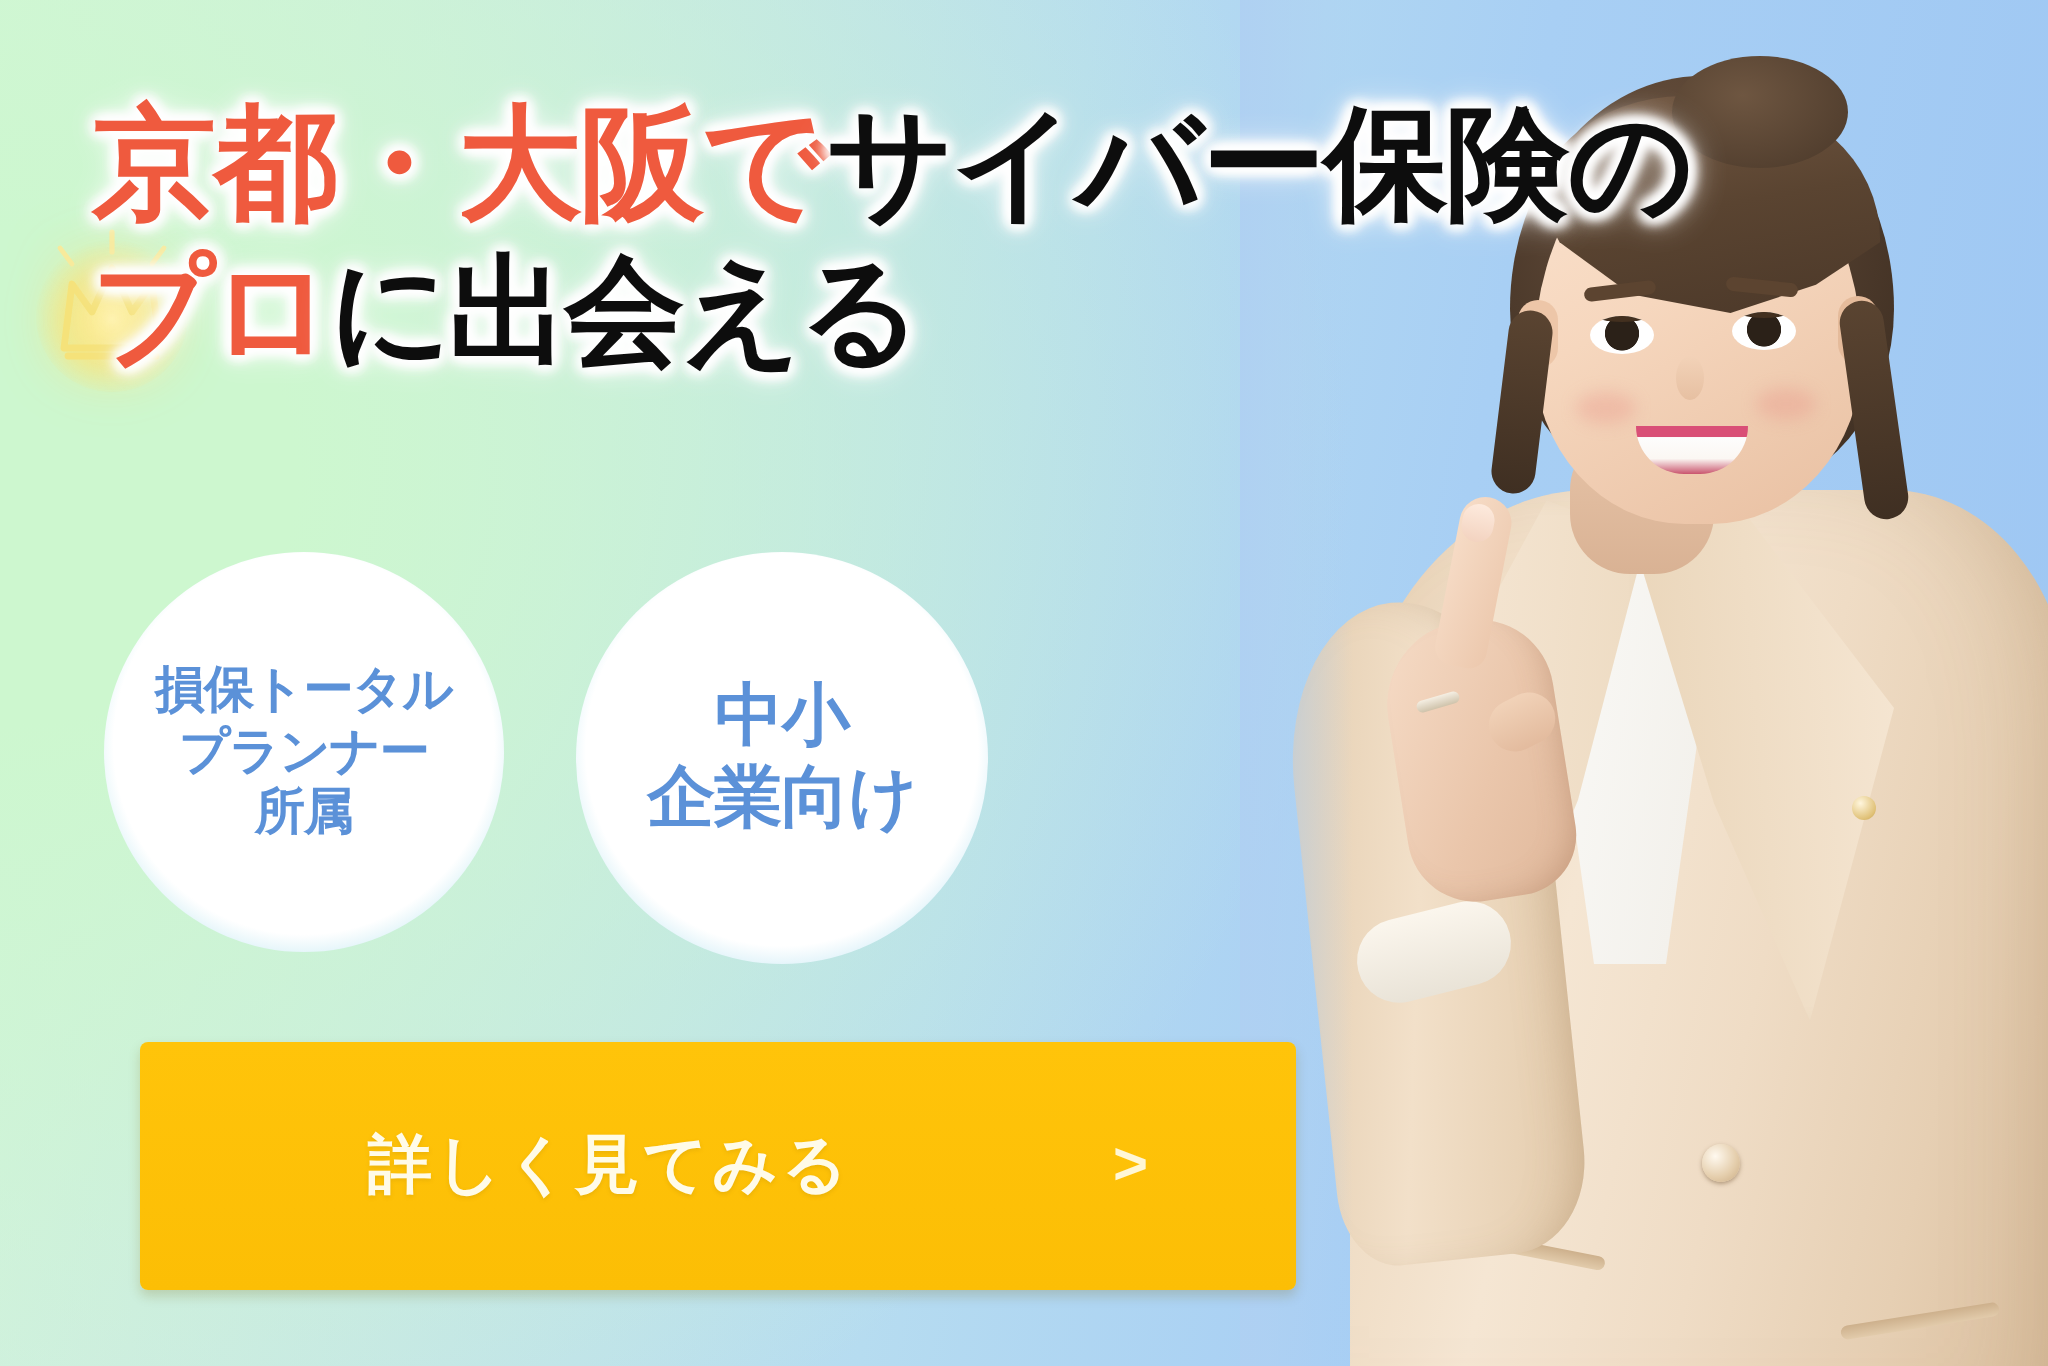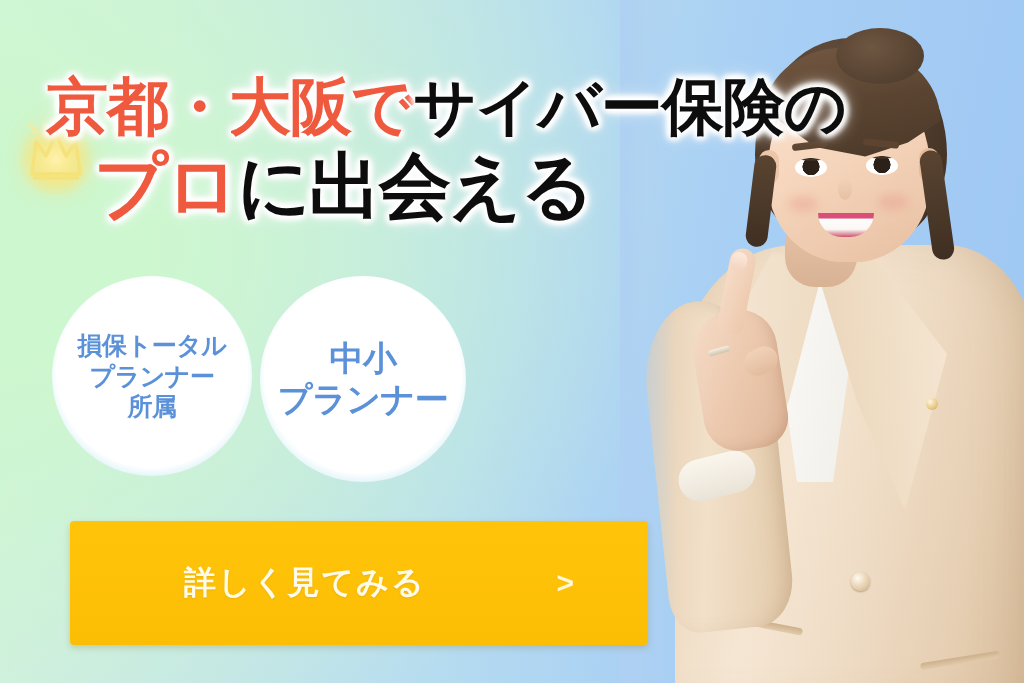--- a/index.html
+++ b/index.html
@@ -220,38 +220,37 @@
   .hl-line{
     font-weight:bold;
     letter-spacing:-1px;
     white-space:nowrap;
     line-height:1;
     text-shadow:
        0 0 7px #fff, 0 0 7px #fff, 0 0 12px #fff,
        2px 2px 7px #fff, -2px 2px 7px #fff,
        2px -2px 7px #fff, -2px -2px 7px #fff,
        0 0 18px rgba(255,255,255,.95);
-    margin-top: 24px;
   }
   .hl-line.one{ font-size:62px; }
-  .hl-line.two{ font-size:72px; margin-top:12px; letter-spacing:-2px;margin-left:48px; }
+  .hl-line.two{ font-size:60px; margin-top:12px; letter-spacing:-2px; }
   .accent{ color:#ef5a3e; }
   .dark{ color:#0d0d0d; }
 
   
   #crown{
     position:absolute; left:12px; top:112px;
     width:88px; height:88px;
     filter:drop-shadow(0 0 12px rgba(255,226,120,.85));
   }
 
   
   #badges{
     position:absolute; left:52px; top:276px;
-    display:flex; gap:8px; align-items:flex-start;
+    display:flex; gap:36px; align-items:flex-start;
   }
   .badge{
     width:206px; height:206px; border-radius:50%;
     background:radial-gradient(circle at 50% 48%,
         #ffffff 0%, #ffffff 66%,
         rgba(232,246,252,.95) 72%,
         rgba(214,238,248,.75) 84%,
         rgba(214,238,248,0) 100%);
     display:flex; align-items:center; justify-content:center;
     text-align:center;
@@ -358,21 +357,21 @@
   </div>
 
   <div id="badges">
     <div class="badge small">
       <span class="badge-text">損保トータル
 プランナー
 所属</span>
     </div>
     <div class="badge large">
       <span class="badge-text">中小
-プランナー</span>
+企業向け</span>
     </div>
   </div>
 
   <button id="cta">
     <span id="cta-label">詳しく見てみる</span>
     <span id="cta-chev">&gt;</span>
   </button>
 
 </div>
 

